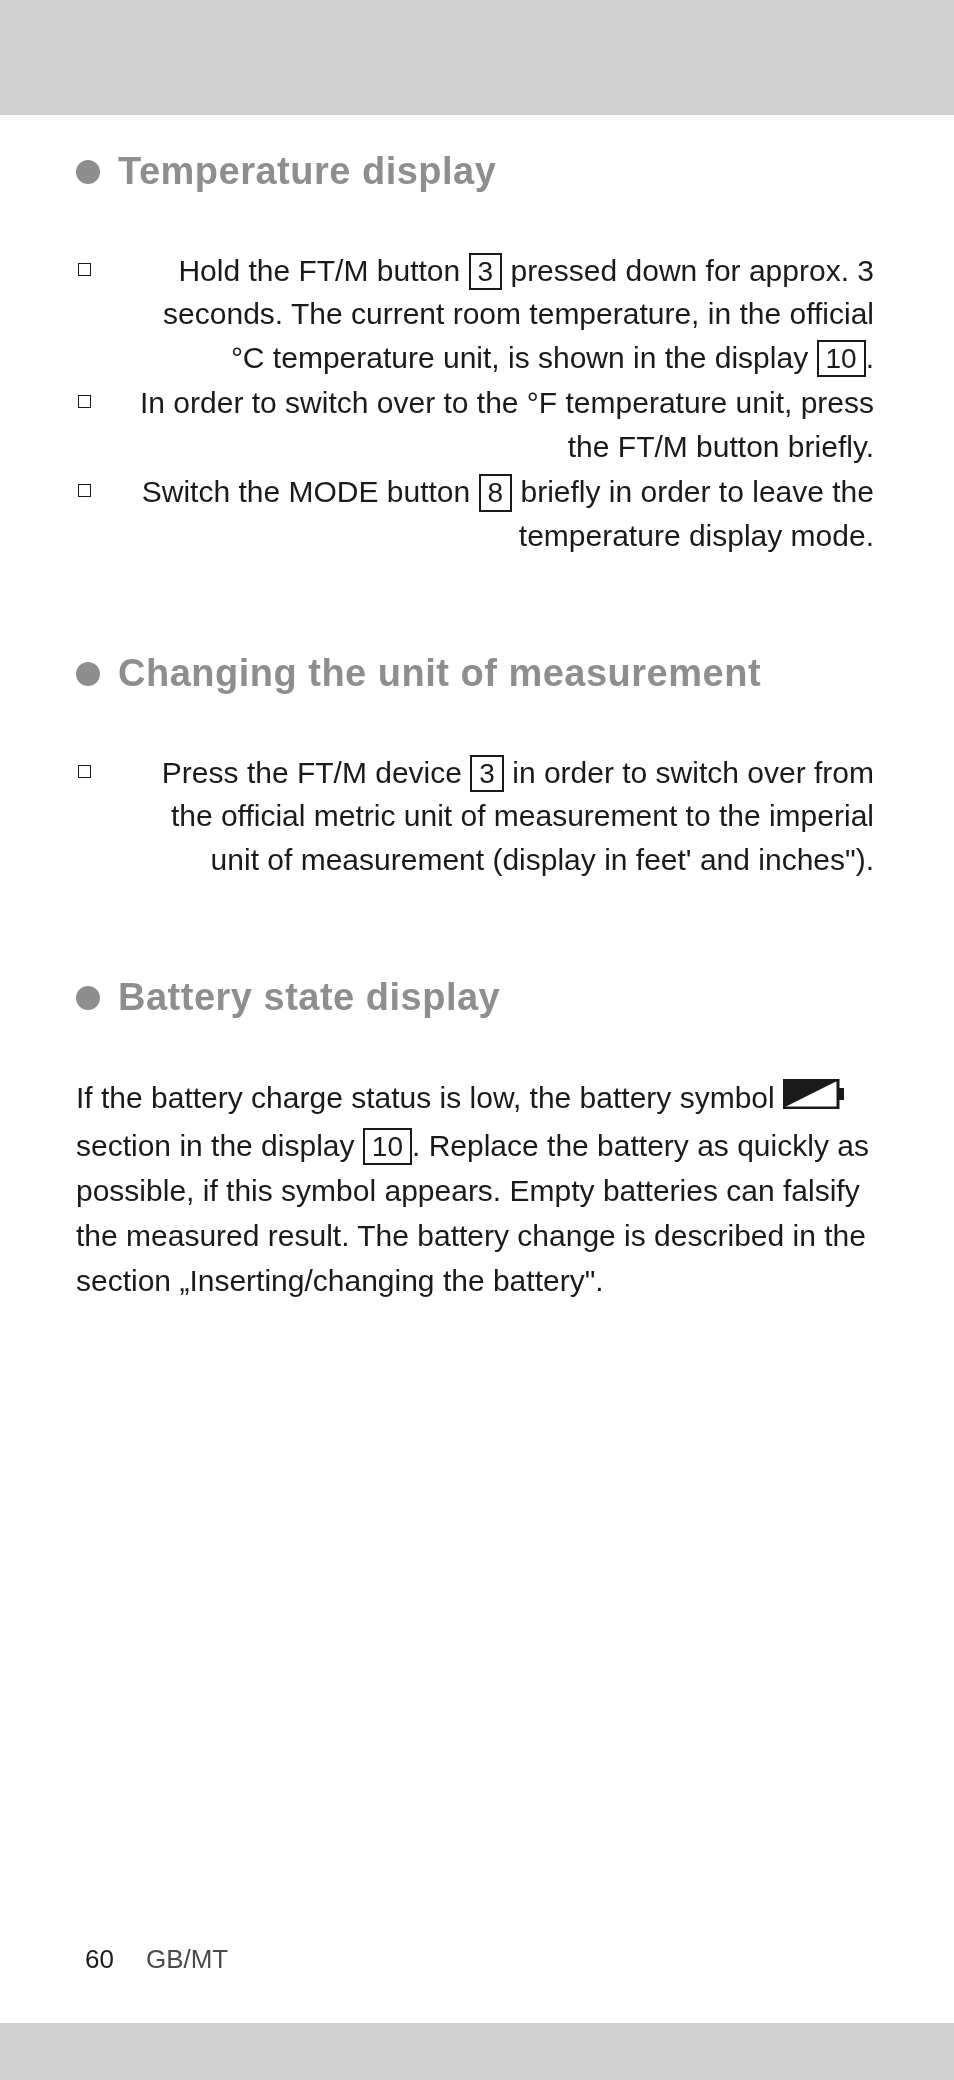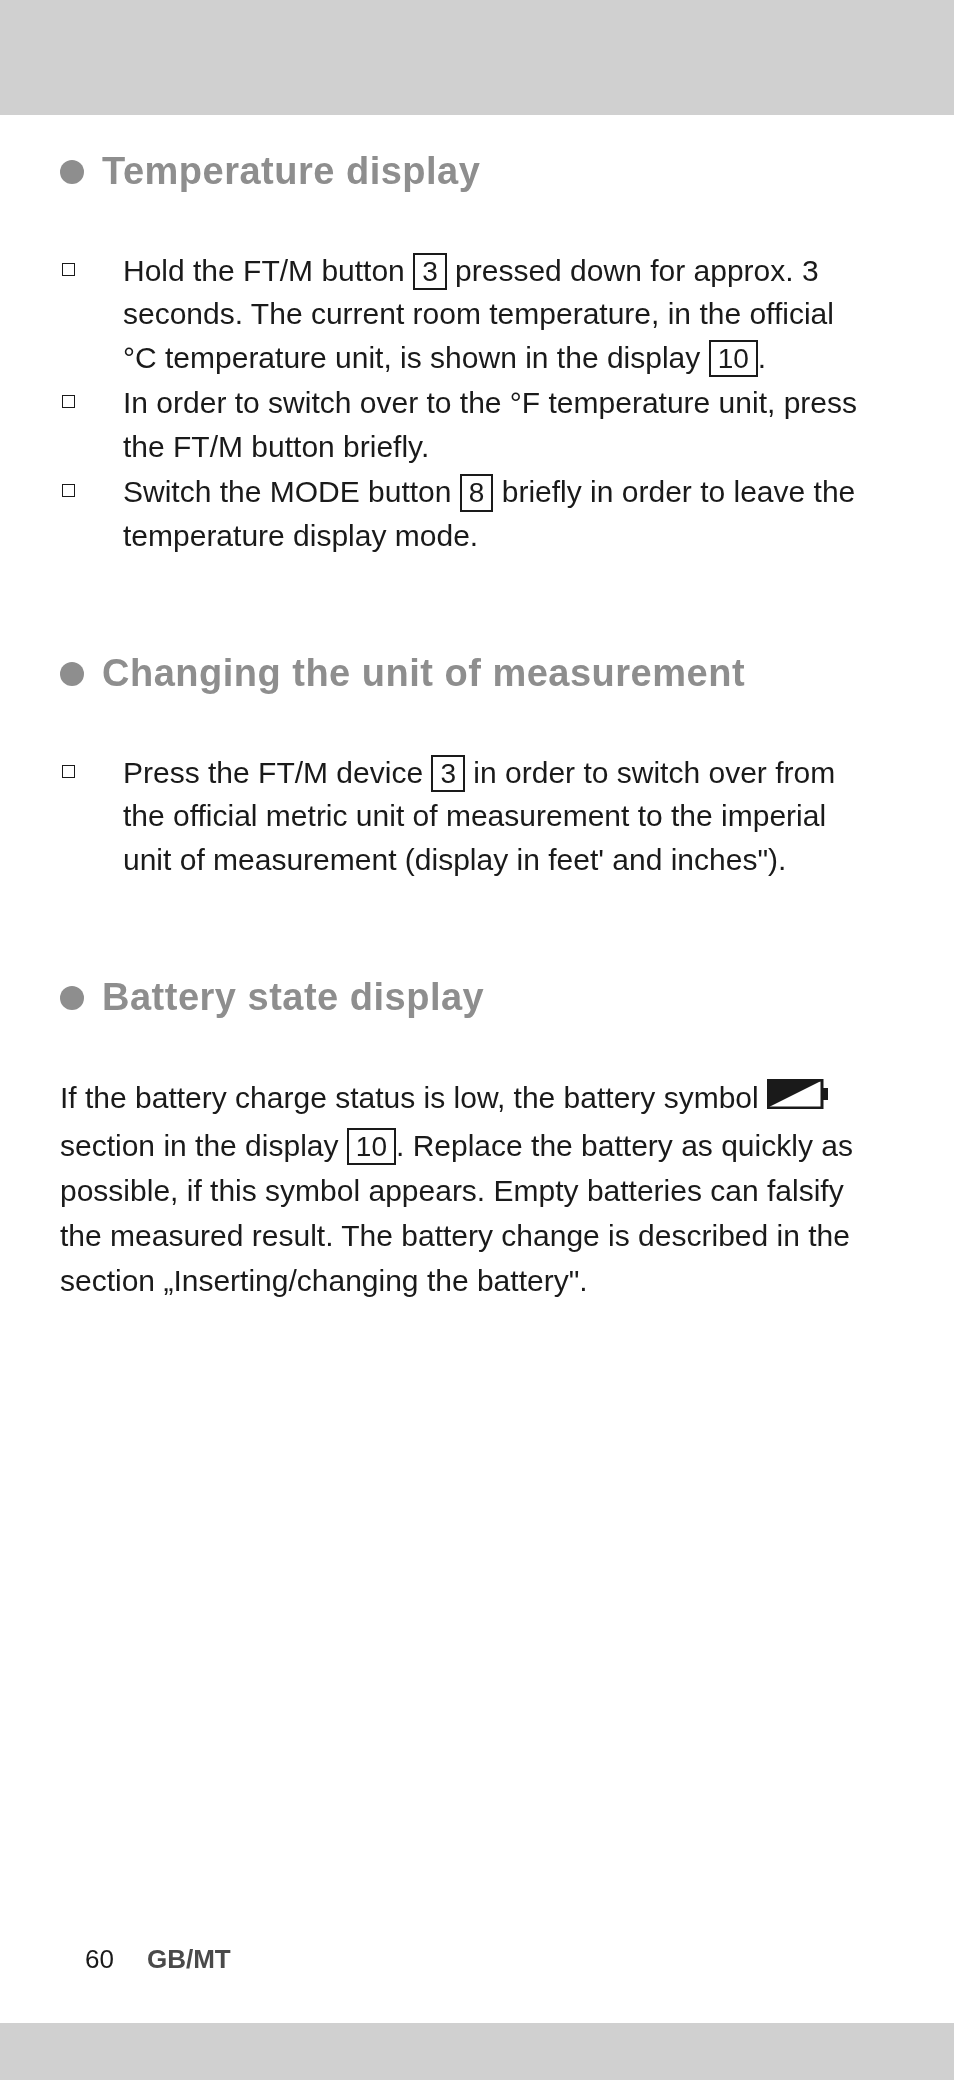--- a/index.html
+++ b/index.html
@@ -1,52 +1,52 @@
 <!DOCTYPE html>
 <html><head>
 <meta charset="utf-8">
 <style>
   * { margin: 0; padding: 0; box-sizing: border-box; }
   html, body { width: 954px; background: #d0d0d0; font-family: Arial, Helvetica, sans-serif; }
   .page {
     width: 954px; min-height: 2080px; background: #fff; position: relative;
-    padding: 150px 80px 0 60px; color: #1a1a1a;
+    padding: 150px 80px 0 76px; color: #1a1a1a;
   }
   .top-gap { position:absolute; top:0; left:0; width:100%; height:115px; background:#d0d0d0; }
   .bottom-gap { position:absolute; bottom:0; left:0; width:100%; height:57px; background:#d0d0d0; }
   .section { margin-bottom: 95px; }
   .sec-head { display:flex; align-items:flex-start; margin-bottom: 55px; }
   .disc {
     width: 24px; height: 24px; border-radius: 50%; background:#8e8e8e;
     flex:0 0 24px; margin-right: 18px; margin-top: 10px;
   }
   .sec-title {
     color:#8e8e8e; font-weight:700; font-size:38px; line-height:1.15;
     letter-spacing:0.5px;
   }
-  .step { display:flex; align-items:flex-start; font-size:30px; line-height:1.45; margin-bottom:2px; }
+  .step { display:flex; align-items:flex-start; font-size:30px; line-height:1.45; margin-bottom:2px;text-align:right; }
   .sqmark {
     width:13px; height:13px; border:1.5px solid #1a1a1a; flex:0 0 13px;
     margin-top:14px; margin-left:2px; margin-right:48px; background:#fff;
   }
   .step-text { flex:1; }
   .keycap {
     display:inline-block; border:2px solid #1a1a1a; padding:0 7px; line-height:1.2;
     font-size:28px; vertical-align:baseline;
   }
   .plain-para { font-size:30px; line-height:1.5; }
   .battery-icon {
     display:inline-block; vertical-align:middle; position:relative; top:-2px;
   }
   .footer {
     position:absolute; left:85px; bottom:105px; font-size:26px; color:#1a1a1a;
-    display:flex; gap:16px; align-items:baseline;
+    display:flex; gap:32px; align-items:baseline;
   }
   .footer .pg { font-weight:400; }
-  .footer .loc { font-weight:700; color:#4a4a4a;margin-left:17px; }
+  .footer .loc { font-weight:400; color:#4a4a4a; }
 </style>
 </head>
 <body>
 
 <div class="page">
   <div class="top-gap"></div>
 
   <div id="sections-mount">
       <div class="section">
         <div class="sec-head">

